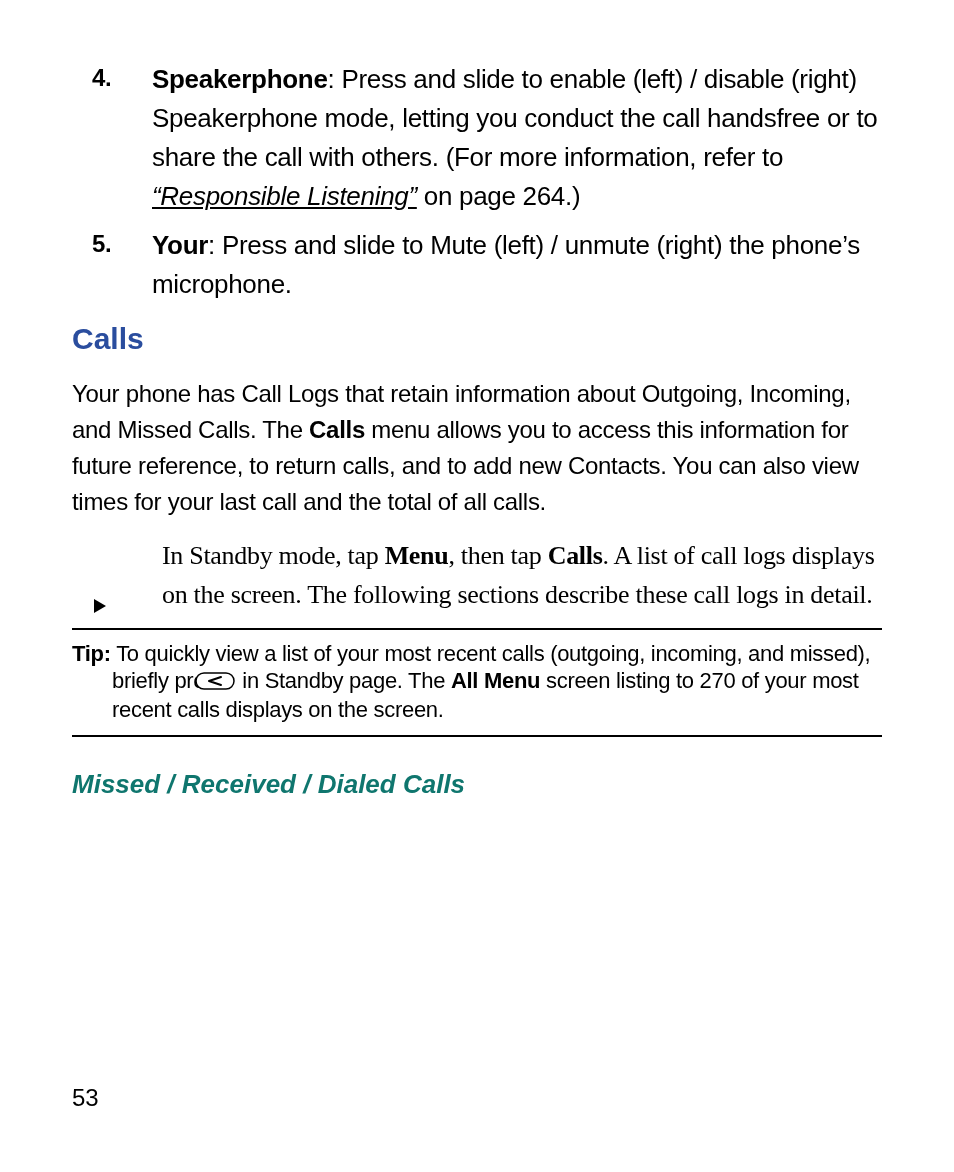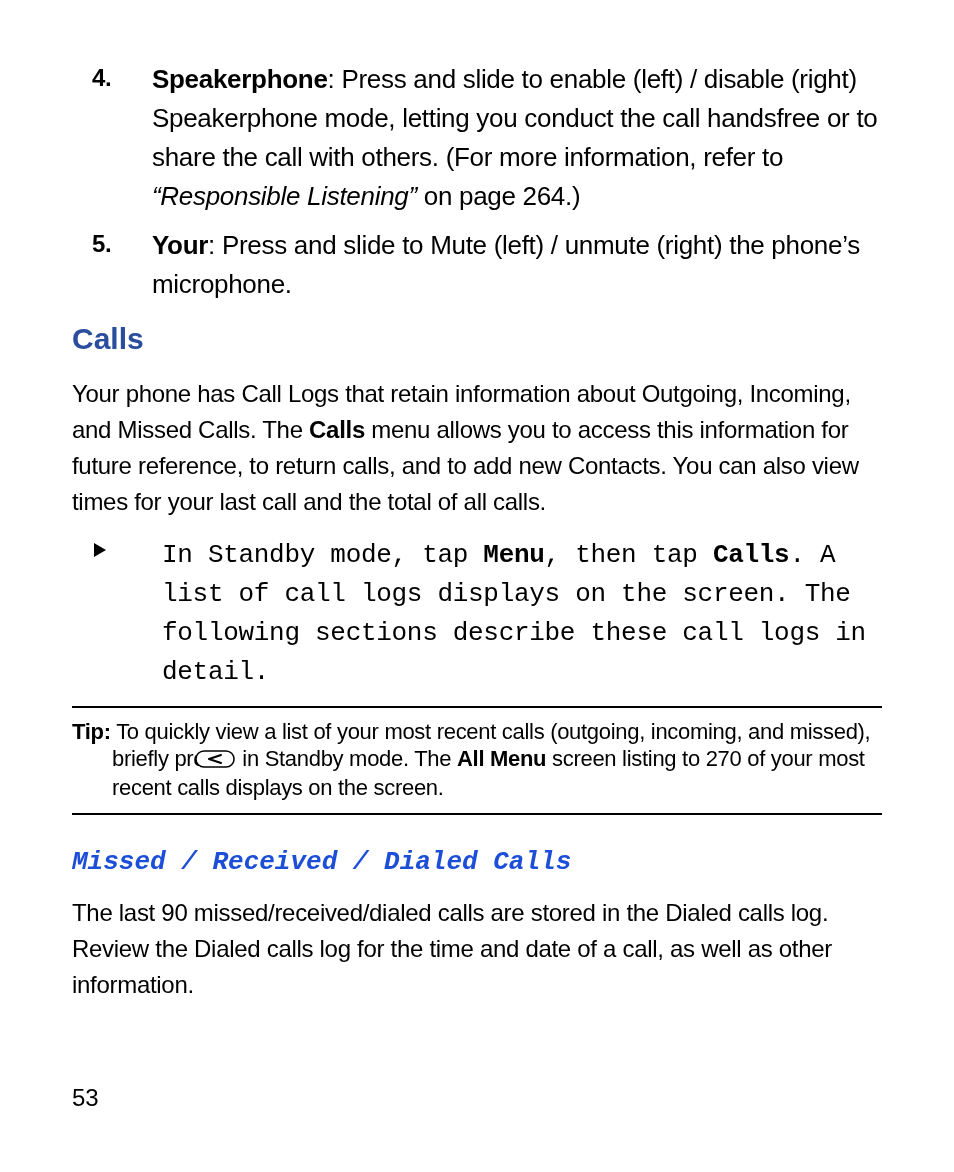--- a/index.html
+++ b/index.html
@@ -36,41 +36,41 @@
     text-align: left;
     font-weight: 700;
     font-size: 24px;
     font-family: Arial, sans-serif;
     padding-left: 20px;
   }
   .ol .body {
     flex: 1;
   }
   .b { font-weight: 700; }
-  .i { font-style: italic; }
+  .i { font-style: italic; text-decoration: underline; }
   h2.calls {
     color: #2a4d9e;
     font-size: 30px;
     font-weight: 800;
     margin: 6px 0 20px 0;
     font-family: Arial, sans-serif;
   }
   .para {
     font-size: 24px;
     line-height: 1.5;
     margin: 0 0 16px 0;
     font-family: "Helvetica Neue", Arial, sans-serif;
     letter-spacing: -0.3px;
   }
   .bullet-row {
     display: flex;
-    align-items: flex-start;
+    align-items: flex-end;
     font-size: 26px;
     line-height: 1.5;
-    font-family: Liberation Mono, monospace;
+    font-family: Liberation Serif, serif;
     letter-spacing: -0.3px;
     margin-bottom: 14px;
   }
   .bullet-row .marker {
     width: 70px;
     flex-shrink: 0;
     text-align: left;
     padding-left: 20px;
     padding-top: 6px;
   }
@@ -89,26 +89,26 @@
     padding-left: 40px;
     text-indent: -40px;
     letter-spacing: -0.3px;
   }
   .backicon {
     display: inline-block;
     vertical-align: middle;
     margin: 0 2px;
   }
   h3.sub {
-    color: #1d4ed8;
+    color: #0f766e;
     font-style: italic;
     font-weight: 800;
     font-size: 26px;
     margin: 0 0 18px 0;
-    font-family: Liberation Mono, monospace;
+    font-family: Liberation Sans, sans-serif;
   }
   .pnum {
     position: absolute;
     left: 72px;
     bottom: 60px;
     font-size: 24px;
     font-family: "Helvetica Neue", Arial, sans-serif;
     text-align: center;
   }
 </style>
@@ -147,22 +147,21 @@
     <span class="body">
       <span>In Standby mode, tap </span><span class="b">Menu</span><span>, then tap </span><span class="b">Calls</span><span>. A list of call logs displays on the screen. The following sections describe these call logs in detail.</span>
     </span>
   </div>
 
   <div class="tipbox">
     <div class="tipinner">
       <span class="b">Tip:</span><span> To quickly view a list of your most recent calls (outgoing, incoming, and missed), briefly press </span><span class="backicon"><svg width="40" height="18" viewBox="0 0 40 18">
             <rect x="1" y="1" width="38" height="16" rx="8" fill="#fff" stroke="#000" stroke-width="1.5"></rect>
             <path d="M26 5 L14 9 L26 13" fill="none" stroke="#000" stroke-width="2" stroke-linecap="round" stroke-linejoin="round"></path>
-          </svg></span><span> in Standby mode. The </span><span class="b">All Menu</span><span> screen listing to 270 of your most recent calls displays on the screen.</span>
+          </svg></span><span> in Standby page. The </span><span class="b">All Menu</span><span> screen listing to 270 of your most recent calls displays on the screen.</span>
     </div>
   </div>
 
   <h3 class="sub">Missed / Received / Dialed Calls</h3>
 
-  <p class="para">The last 90 missed/received/dialed calls are stored in the Dialed calls log. Review the Dialed calls log for the time and date of a call, as well as other information.</p>
 
   <div class="pnum">53</div>
 </div>
 
 </body></html>

